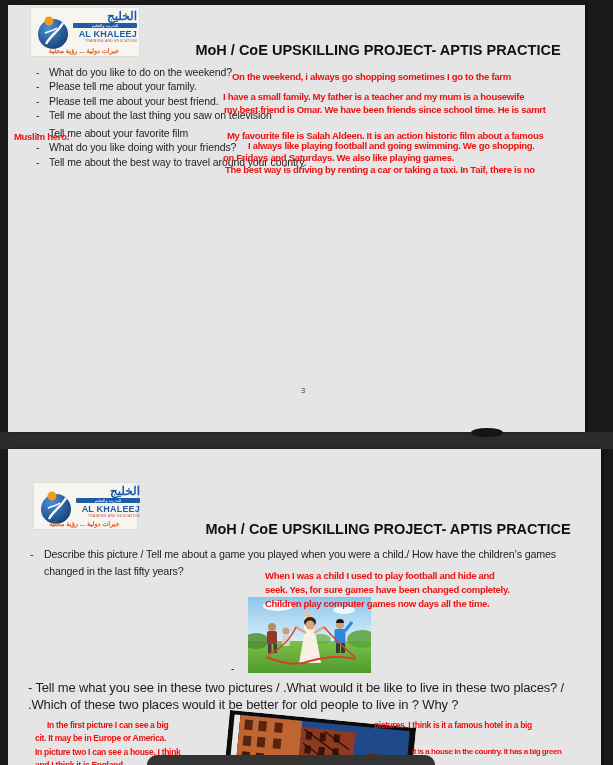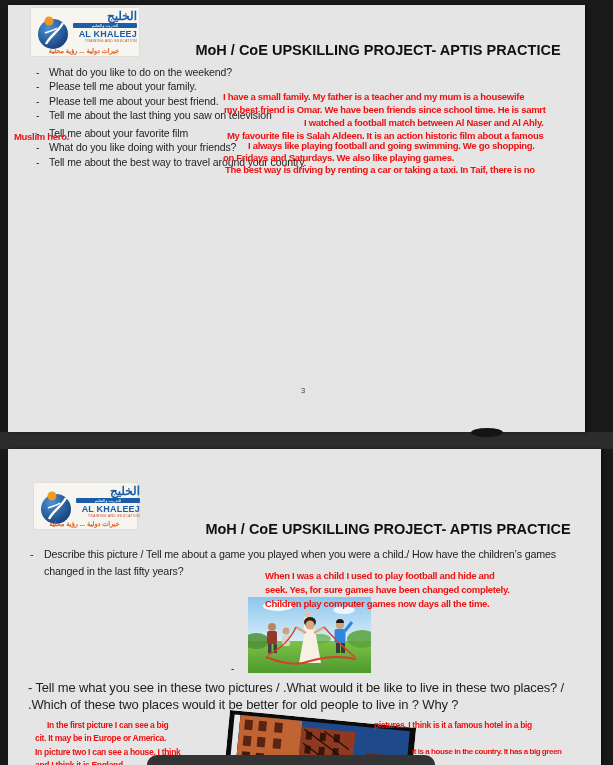--- a/index.html
+++ b/index.html
@@ -118,23 +118,23 @@
     </div>
   <div class="q p1q5">
       <span class="dash">-</span>
       <span>What do you like doing with your friends?</span>
     </div>
   <div class="q p1q6">
       <span class="dash">-</span>
       <span>Tell me about the best way to travel around your country.</span>
     </div>
 
+  <div class="red p1r0">On the weekend, i always go shopping sometimes I go to the farm</div>
   <div class="red p1r1">I have a small family. My father is a teacher and my mum is a housewife</div>
   <div class="red p1r2">my best friend is Omar. We have been friends since school time. He is samrt</div>
-  <div class="red p1r3">I watched a football match between Al Naser and Al Ahly.</div>
   <div class="red p1r4">My favourite file is Salah Aldeen. It is an action historic film about a famous</div>
   <div class="red p1r5">Muslim hero.</div>
   <div class="red p1r6">I always like playing football and going swimming. We go shopping.</div>
   <div class="red p1r7">on Fridays and Saturdays. We also like playing games.</div>
   <div class="red p1r8">The best way is driving  by renting a car or taking a taxi. In Taif, there is no</div>
 
   <div class="pgnum">3</div>
 </div>
 
 <div class="notch"></div>

